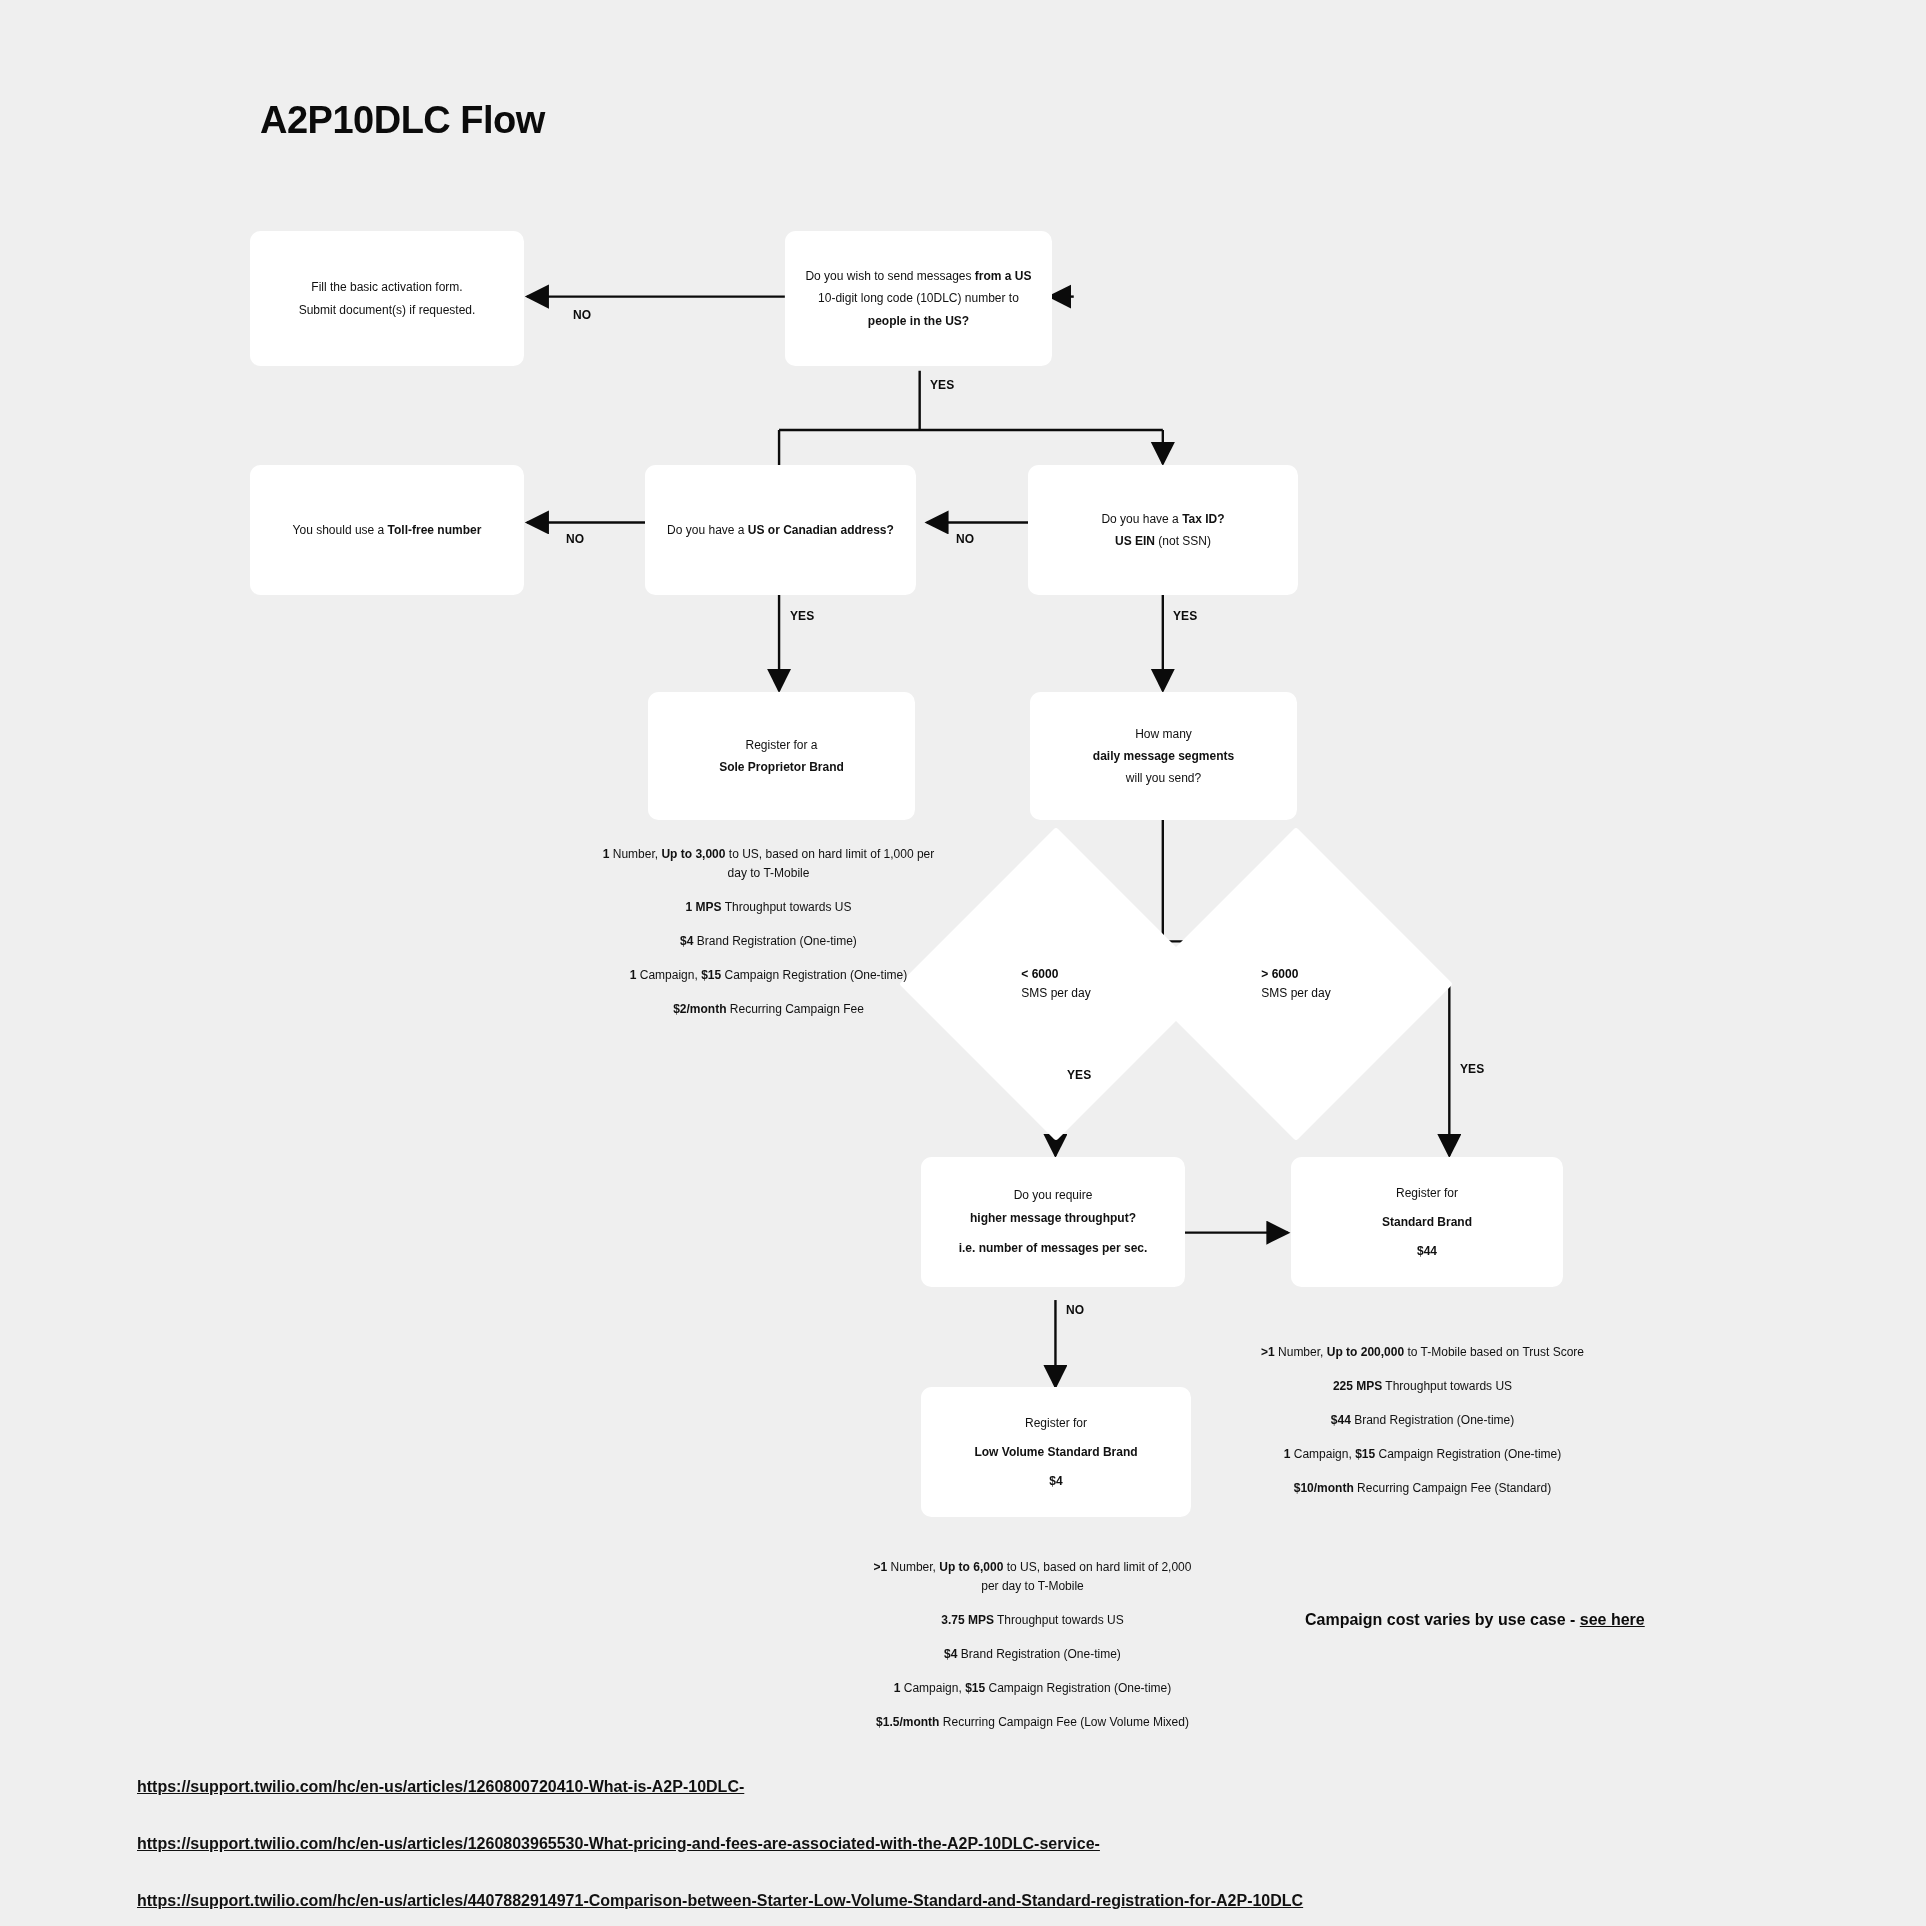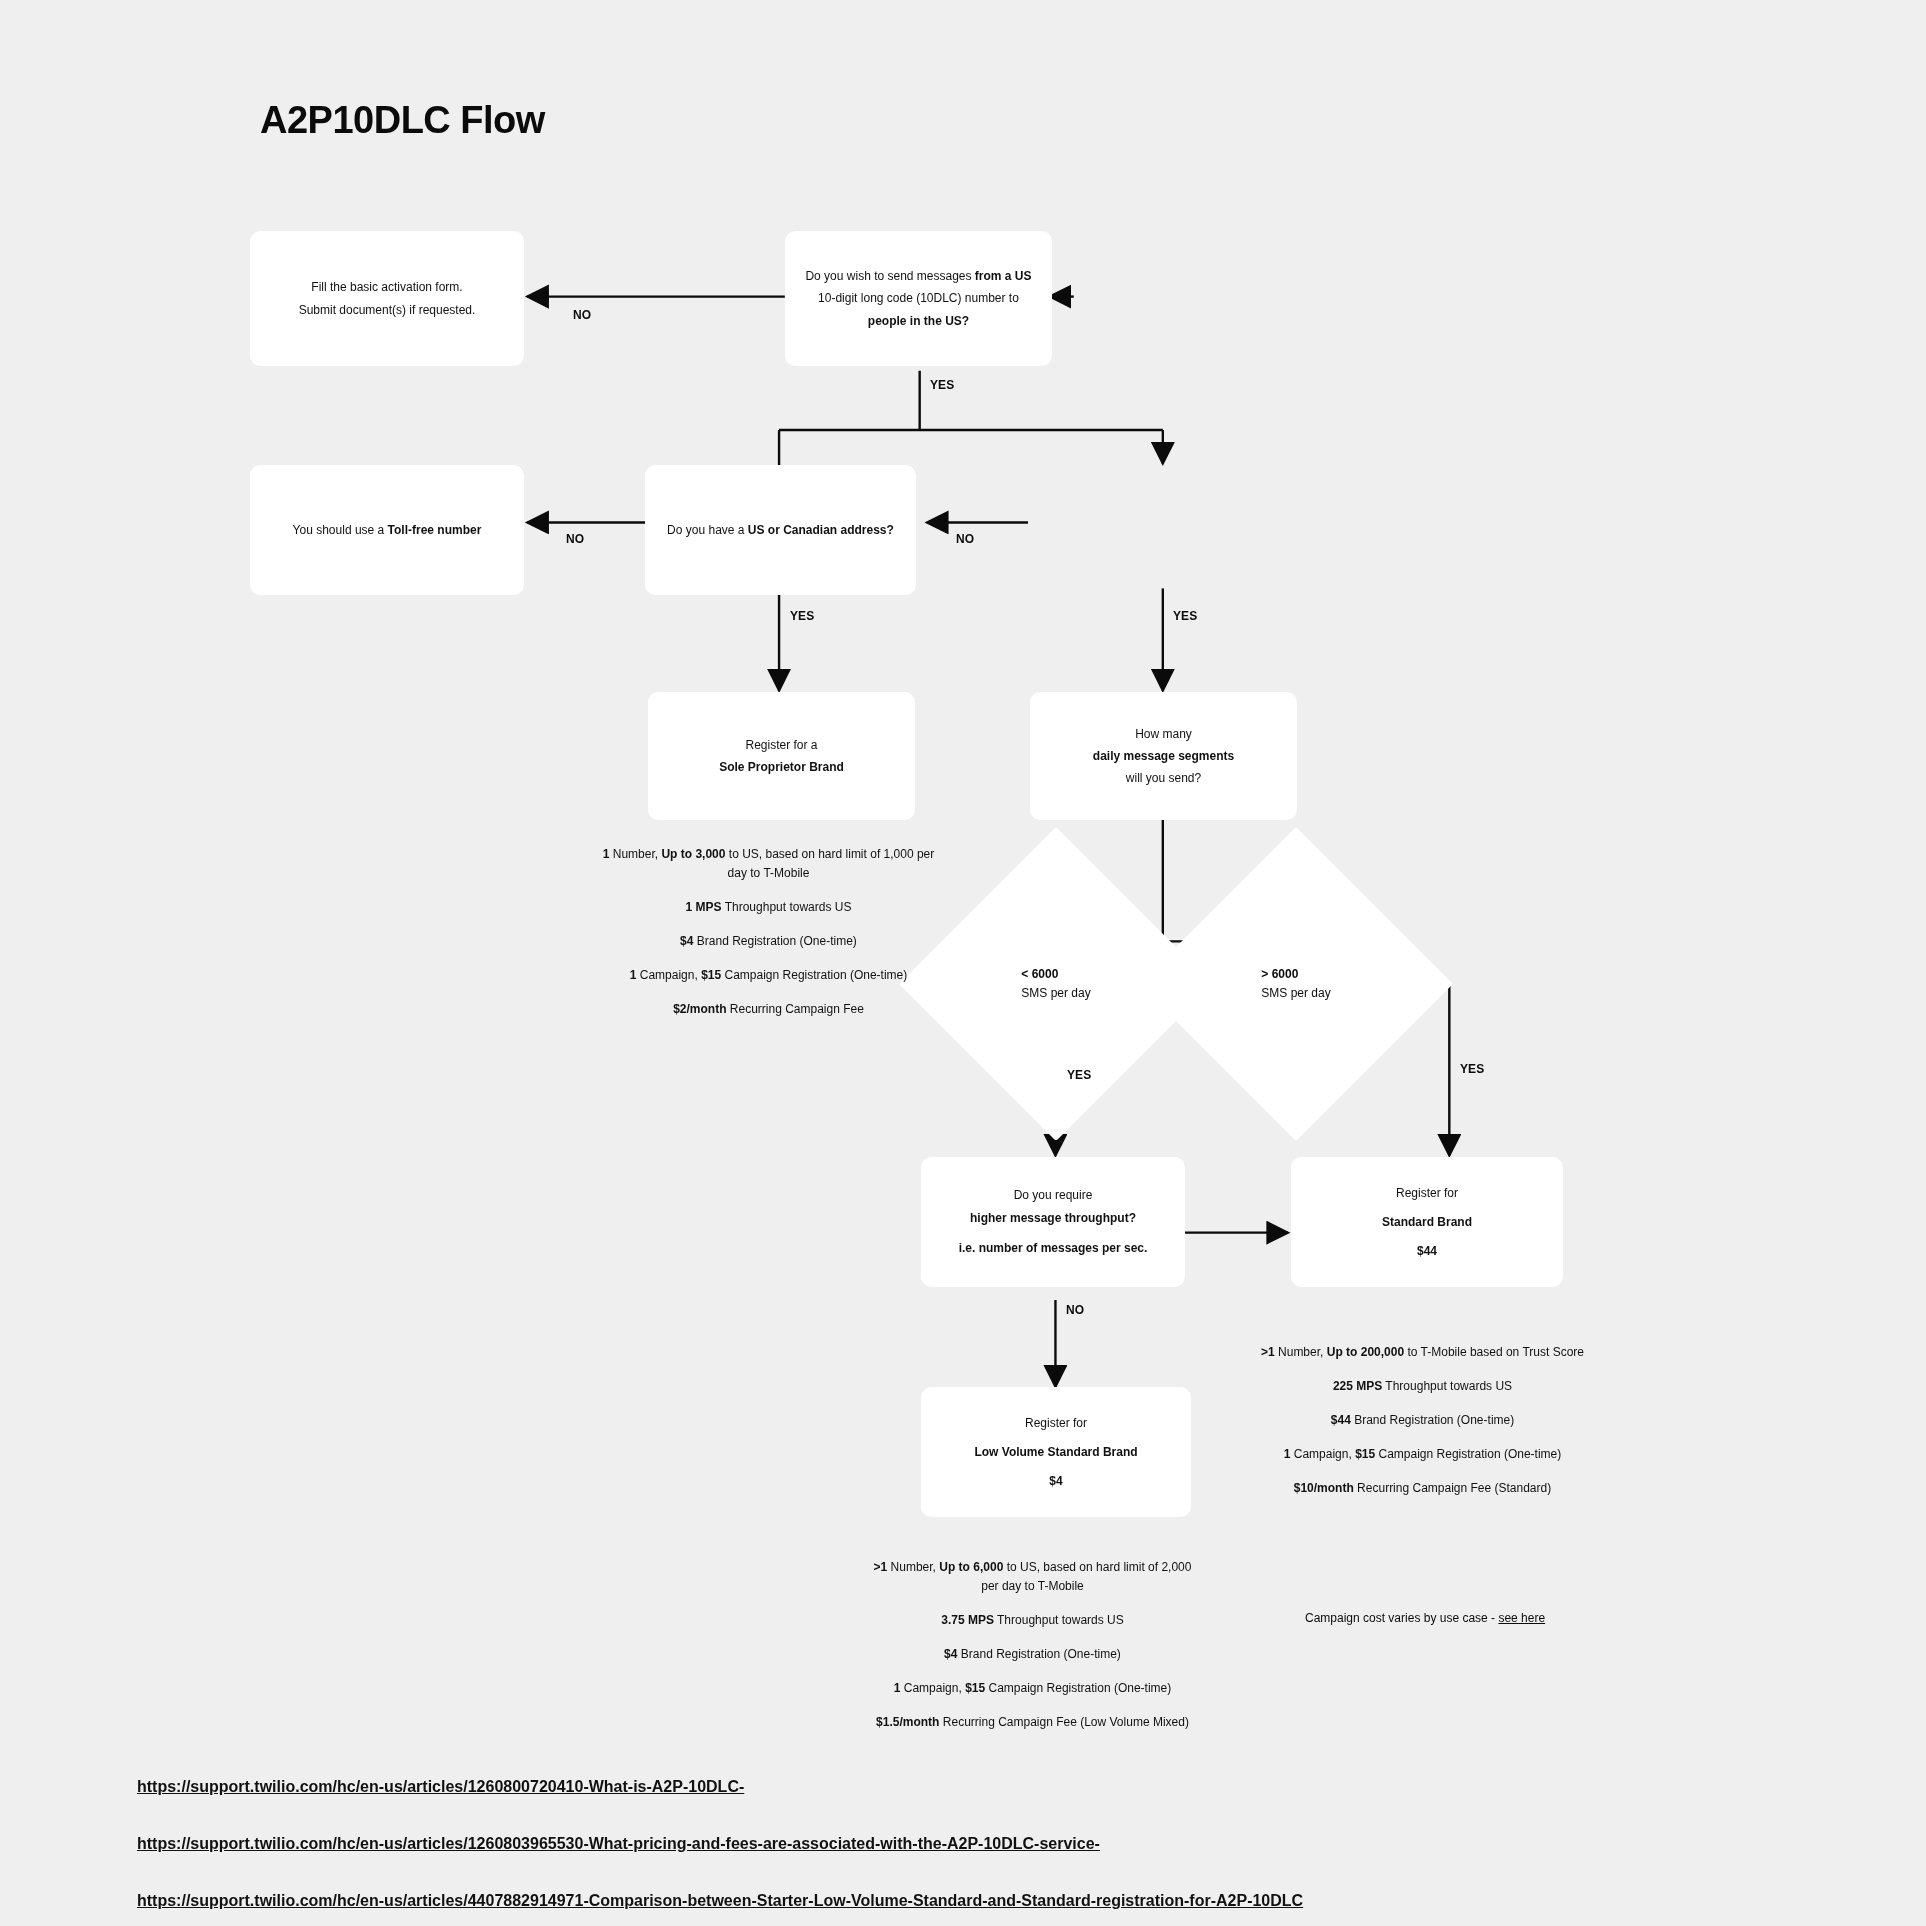--- a/index.html
+++ b/index.html
@@ -74,22 +74,22 @@
     font-size:12px;
     line-height:1.55;
     color:#111;
   }
   .notes .line{margin-bottom:15.4px;}
   .notes .line:last-child{margin-bottom:0;}
   .notes b{font-weight:bold;}
 
   .footnote{
     position:absolute;
-    font-size:12px;
-    font-weight:normal;
+    font-size:16px;
+    font-weight:bold;
     color:#0b0b0b;
   }
   .footnote u{text-decoration:underline;}
 
   .links{
     position:absolute;
     left:137px;top:1777px;
     width:1685px;
     font-weight:bold;
   }
@@ -178,20 +178,30 @@
   </div>
 
   <div class="node" style="left:645px;top:465px;width:271px;height:130px;">
     <div class="txt">
       <div>
         <span>Do you have a </span><b>US or Canadian address?</b>
       </div>
     </div>
   </div>
 
+  <div class="node" style="left:1028px;top:465px;width:270px;height:130px;">
+    <div class="txt">
+      <div>
+        <span>Do you have a </span><b>Tax ID?</b>
+      </div>
+      <div>
+        <b>US EIN</b><span> (not SSN)</span>
+      </div>
+    </div>
+  </div>
 
   <div class="node" style="left:648px;top:692px;width:267px;height:128px;">
     <div class="txt">
       <div>Register for a</div>
       <div><b>Sole Proprietor Brand</b></div>
     </div>
   </div>
 
   <div class="node" style="left:1030px;top:692px;width:267px;height:128px;">
     <div class="txt">

